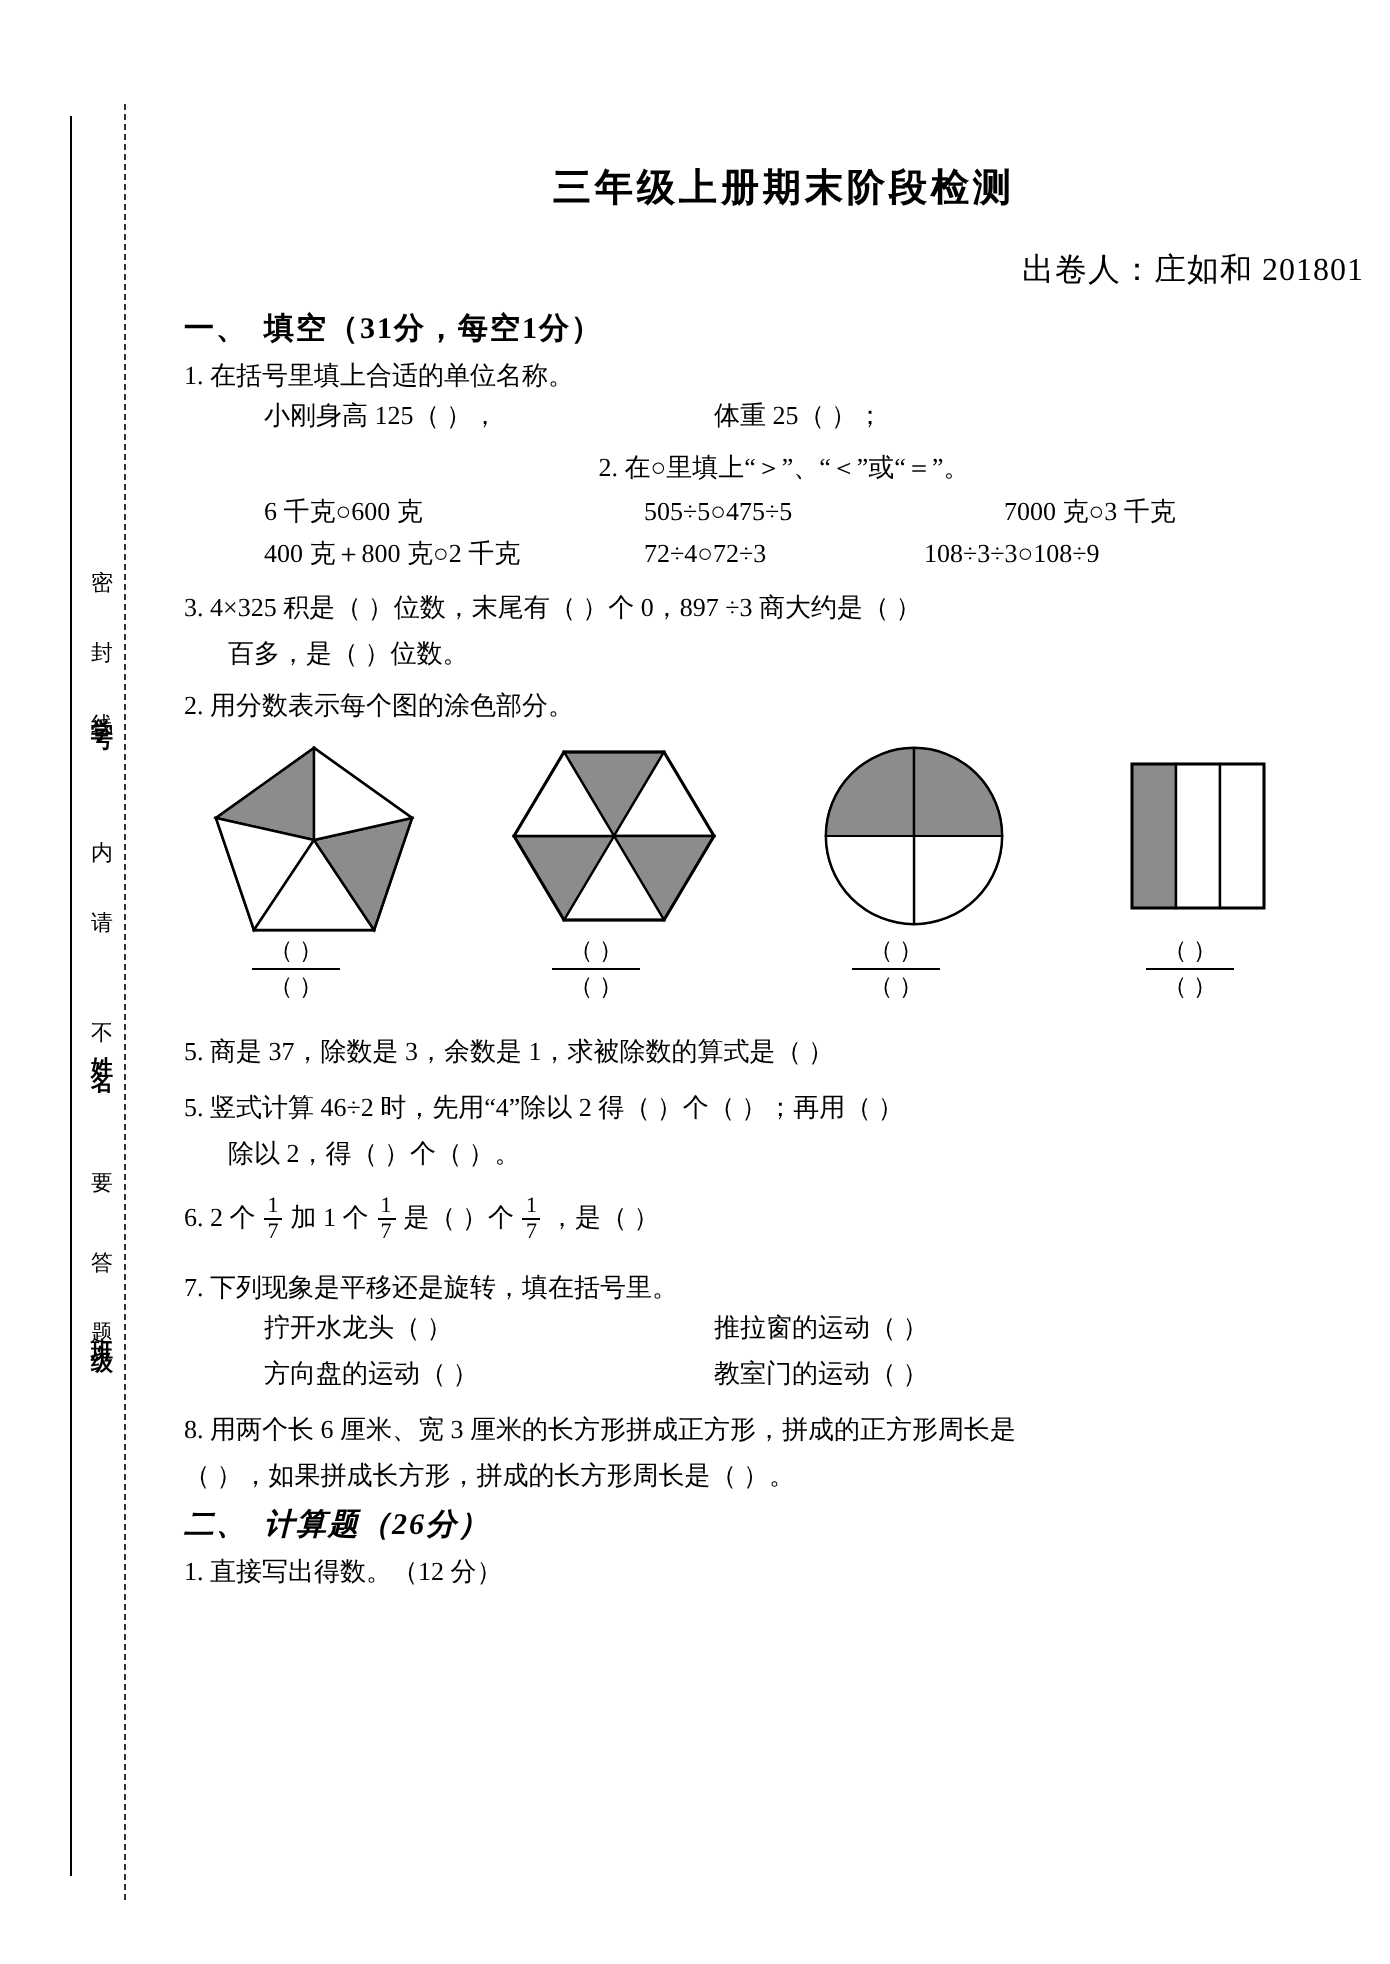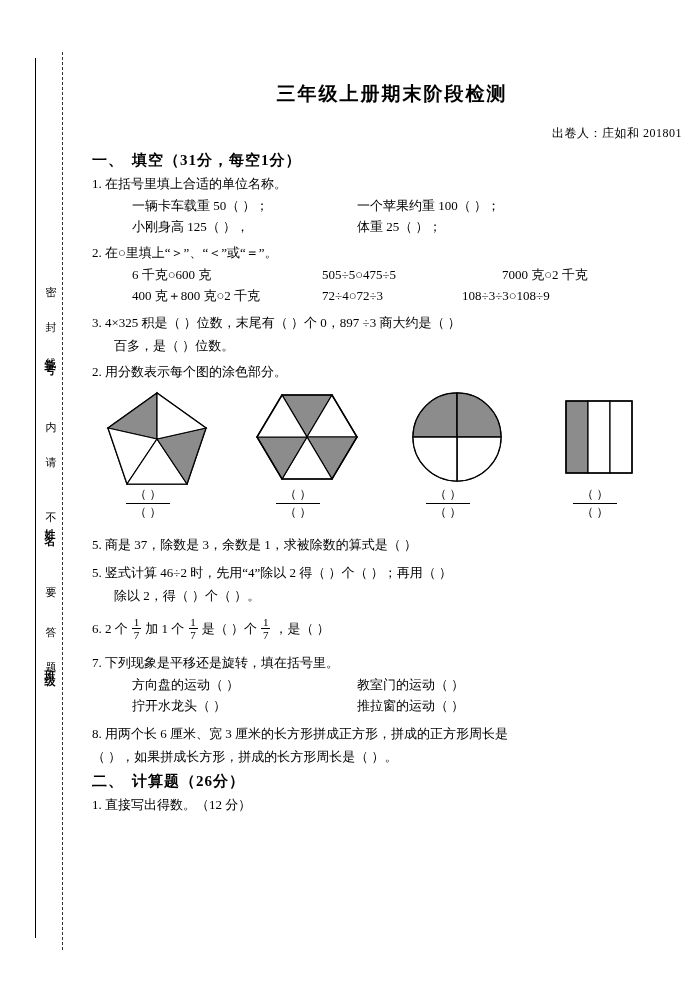--- a/index.html
+++ b/index.html
@@ -39,21 +39,21 @@
     line-height:14px;
   }
 
   .content{position:absolute;left:92px;top:55px;width:600px;}
 
   h1.title{
     font-size:19px;font-weight:bold;text-align:center;margin:26px 0 0 0;
     letter-spacing:2px;
   }
   .author{
-    text-align:right;font-size:12px;margin:18px 10px 0 0;letter-spacing:0.5px;
+    text-align:right;font-size:16px;margin:18px 10px 0 0;letter-spacing:0.5px;
   }
   .sec{
     font-size:15px;font-weight:bold;margin:9px 0 4px 0;letter-spacing:1px;
   }
   .sec .num{display:inline-block;width:40px;}
   .q{font-size:13px;margin:4px 0 0 0;line-height:19px;}
   .indent1{margin-left:22px;}
   .indent2{margin-left:40px;}
   .row{display:flex;font-size:13px;line-height:21px;}
   .cellw{display:inline-block;}
@@ -106,34 +106,30 @@
   <div class="content">
 
     <h1 class="title">三年级上册期末阶段检测</h1>
     <div class="author">出卷人：庄如和  201801</div>
 
     <div class="sec">
       <span class="num">一、</span><span>填空（31分，每空1分）</span>
     </div>
 
     <div class="q">1. 在括号里填上合适的单位名称。</div>
-    <div class="row indent2" style="margin-top:2px;">
-      <span class="cellw" style="width:225px;">一辆卡车载重 50（        ）；</span>
-      <span class="cellw">一个苹果约重 100（        ）；</span>
-    </div>
     <div class="row indent2">
       <span class="cellw" style="width:225px;">小刚身高 125（          ），</span>
       <span class="cellw">体重 25（          ）；</span>
     </div>
 
-    <div class="q" style="margin-top:6px;">2. 在○里填上“＞”、“＜”或“＝”。</div>
+    <div class="q" style="margin-top:6px;text-align:center;">2. 在○里填上“＞”、“＜”或“＝”。</div>
     <div class="row indent2" style="margin-top:2px;">
       <span class="cellw" style="width:190px;">6  千克○600 克</span>
       <span class="cellw" style="width:180px;">505÷5○475÷5</span>
-      <span class="cellw">7000 克○2 千克</span>
+      <span class="cellw">7000 克○3 千克</span>
     </div>
     <div class="row indent2">
       <span class="cellw" style="width:190px;">400 克＋800 克○2 千克</span>
       <span class="cellw" style="width:140px;">72÷4○72÷3</span>
       <span class="cellw">108÷3÷3○108÷9</span>
     </div>
 
     <div class="q" style="margin-top:7px;">3. 4×325 积是（        ）位数，末尾有（        ）个 0，897 ÷3 商大约是（        ）</div>
     <div class="q indent1">百多，是（        ）位数。</div>
 
@@ -232,32 +228,32 @@
       <span>是（          ）个</span>
       <span class="inlinefrac">
         <span>1</span>
         <span class="bar"></span>
         <span>7</span>
       </span>
       <span>，是（          ）</span>
     </div>
 
     <div class="q" style="margin-top:12px;">7. 下列现象是平移还是旋转，填在括号里。</div>
+    <div class="row indent2">
+      <span class="cellw" style="width:225px;">拧开水龙头（            ）</span>
+      <span class="cellw">推拉窗的运动（            ）</span>
+    </div>
     <div class="row indent2" style="margin-top:2px;">
       <span class="cellw" style="width:225px;">方向盘的运动（            ）</span>
       <span class="cellw">教室门的运动（              ）</span>
     </div>
-    <div class="row indent2">
-      <span class="cellw" style="width:225px;">拧开水龙头（            ）</span>
-      <span class="cellw">推拉窗的运动（            ）</span>
-    </div>
 
     <div class="q" style="margin-top:8px;">8. 用两个长 6 厘米、宽 3 厘米的长方形拼成正方形，拼成的正方形周长是</div>
     <div class="q">（            ），如果拼成长方形，拼成的长方形周长是（                ）。</div>
 
-    <div class="sec" style="margin-top:6px;">
+    <div class="sec" style="margin-top:6px;font-style:italic;">
       <span class="num">二、</span><span>计算题（26分）</span>
     </div>
 
     <div class="q">1. 直接写出得数。（12 分）</div>
 
   </div>
 </div>
 
 </body></html>

